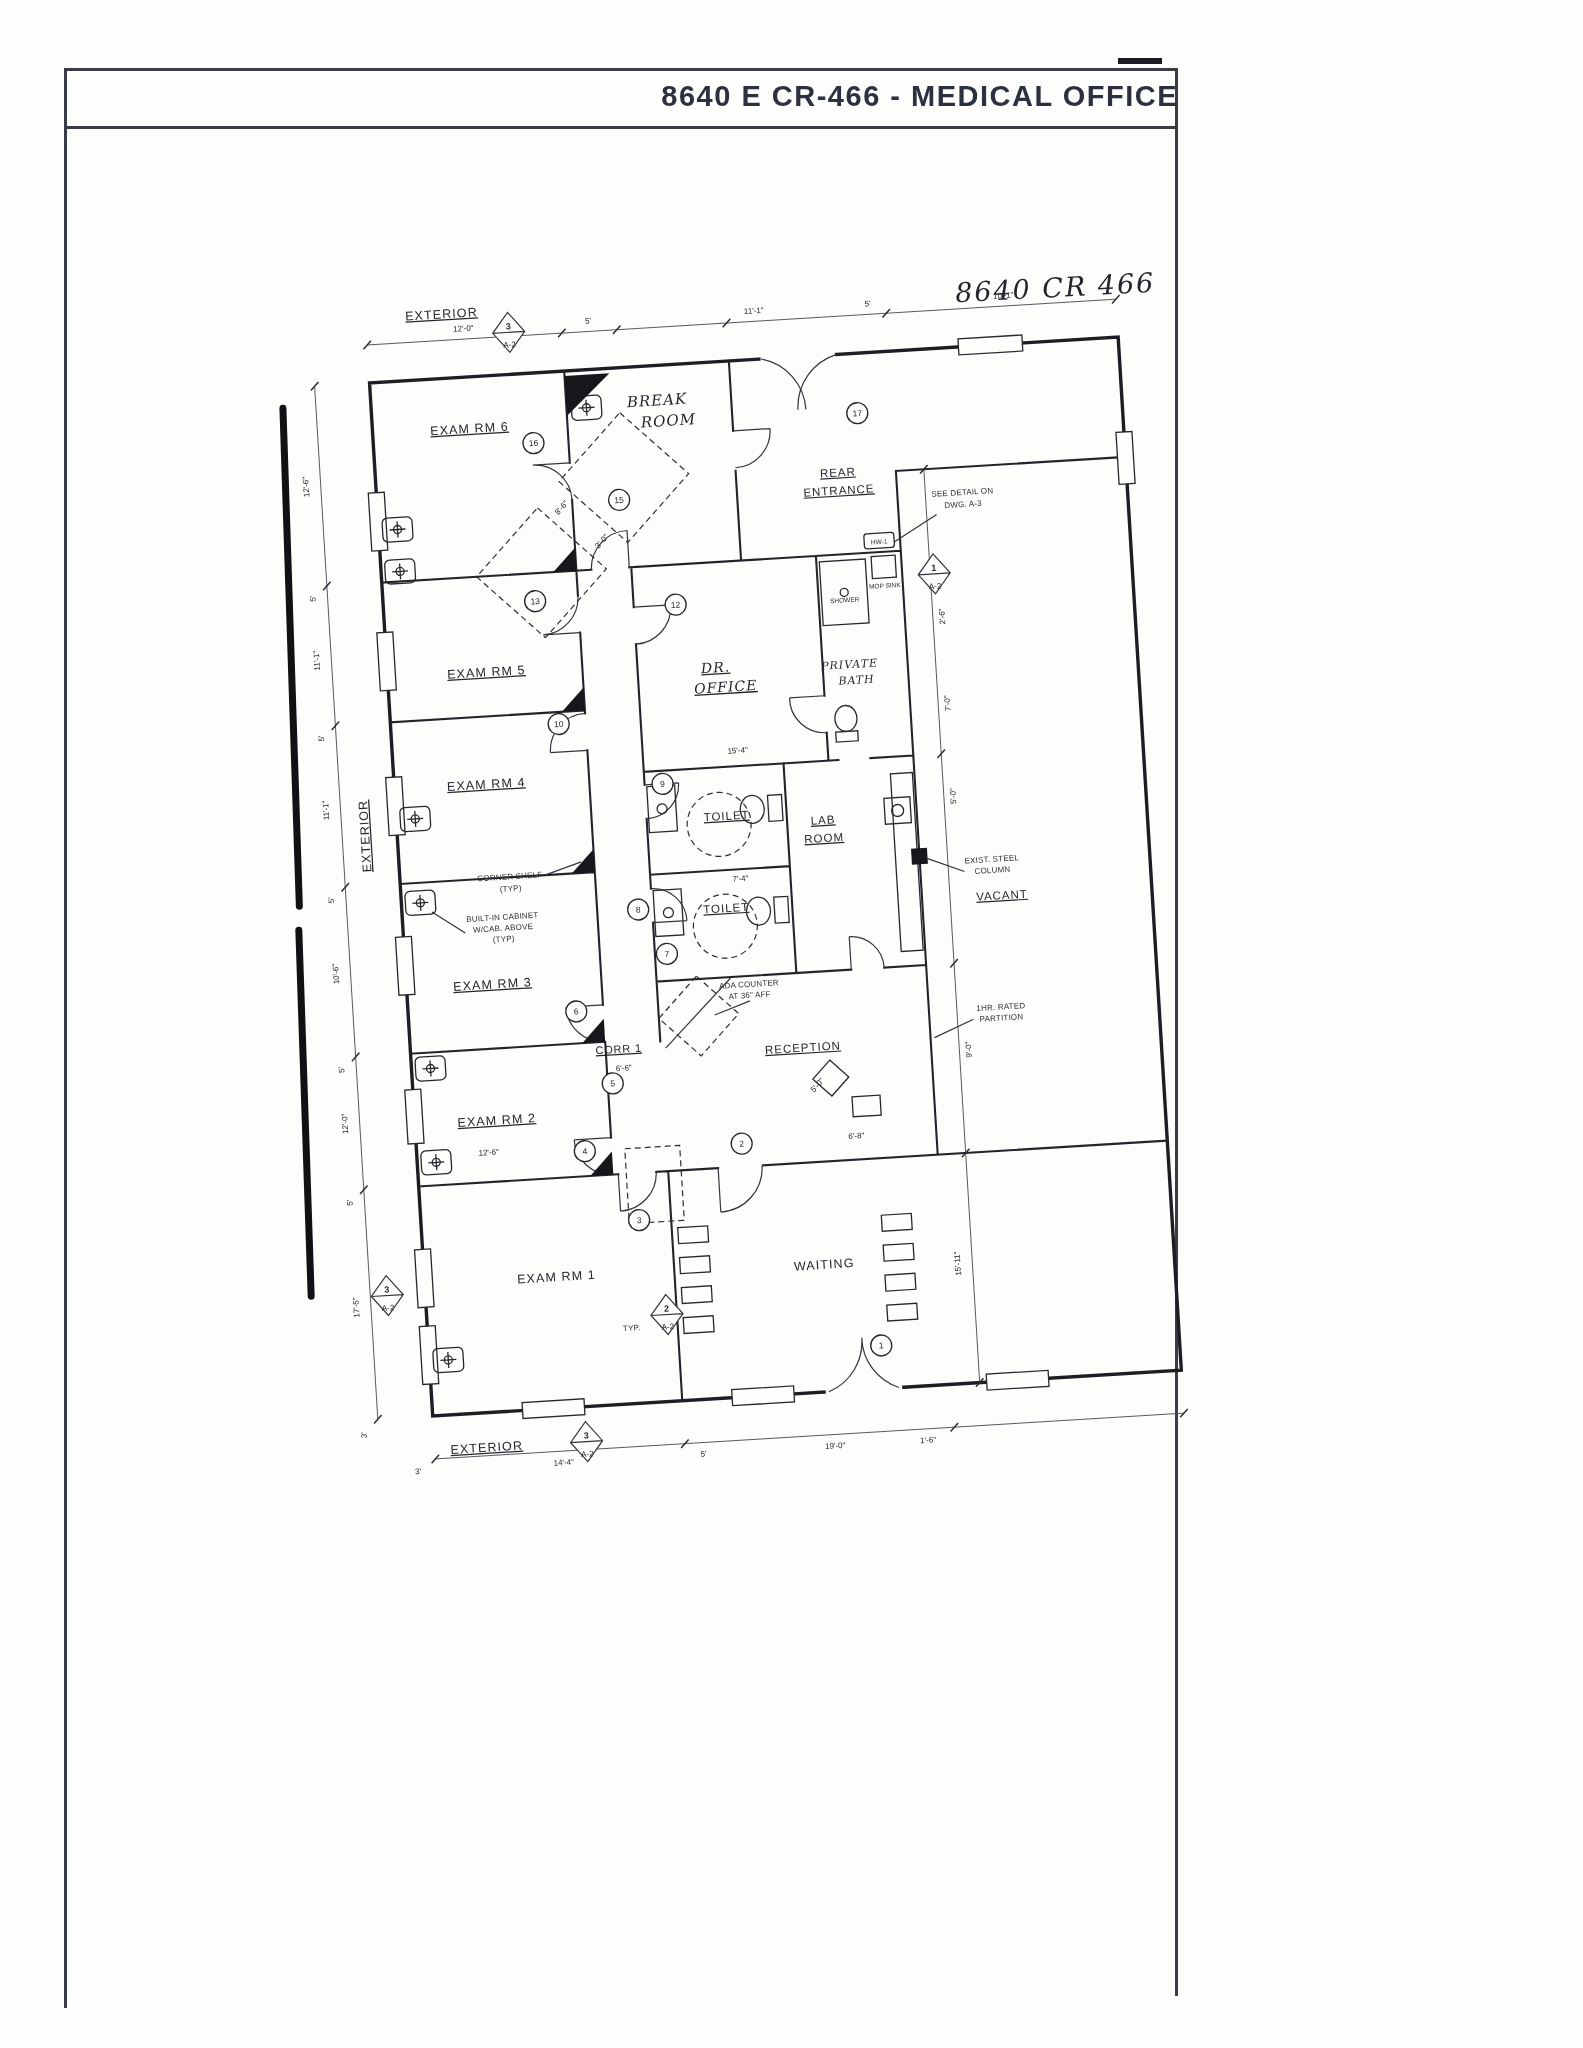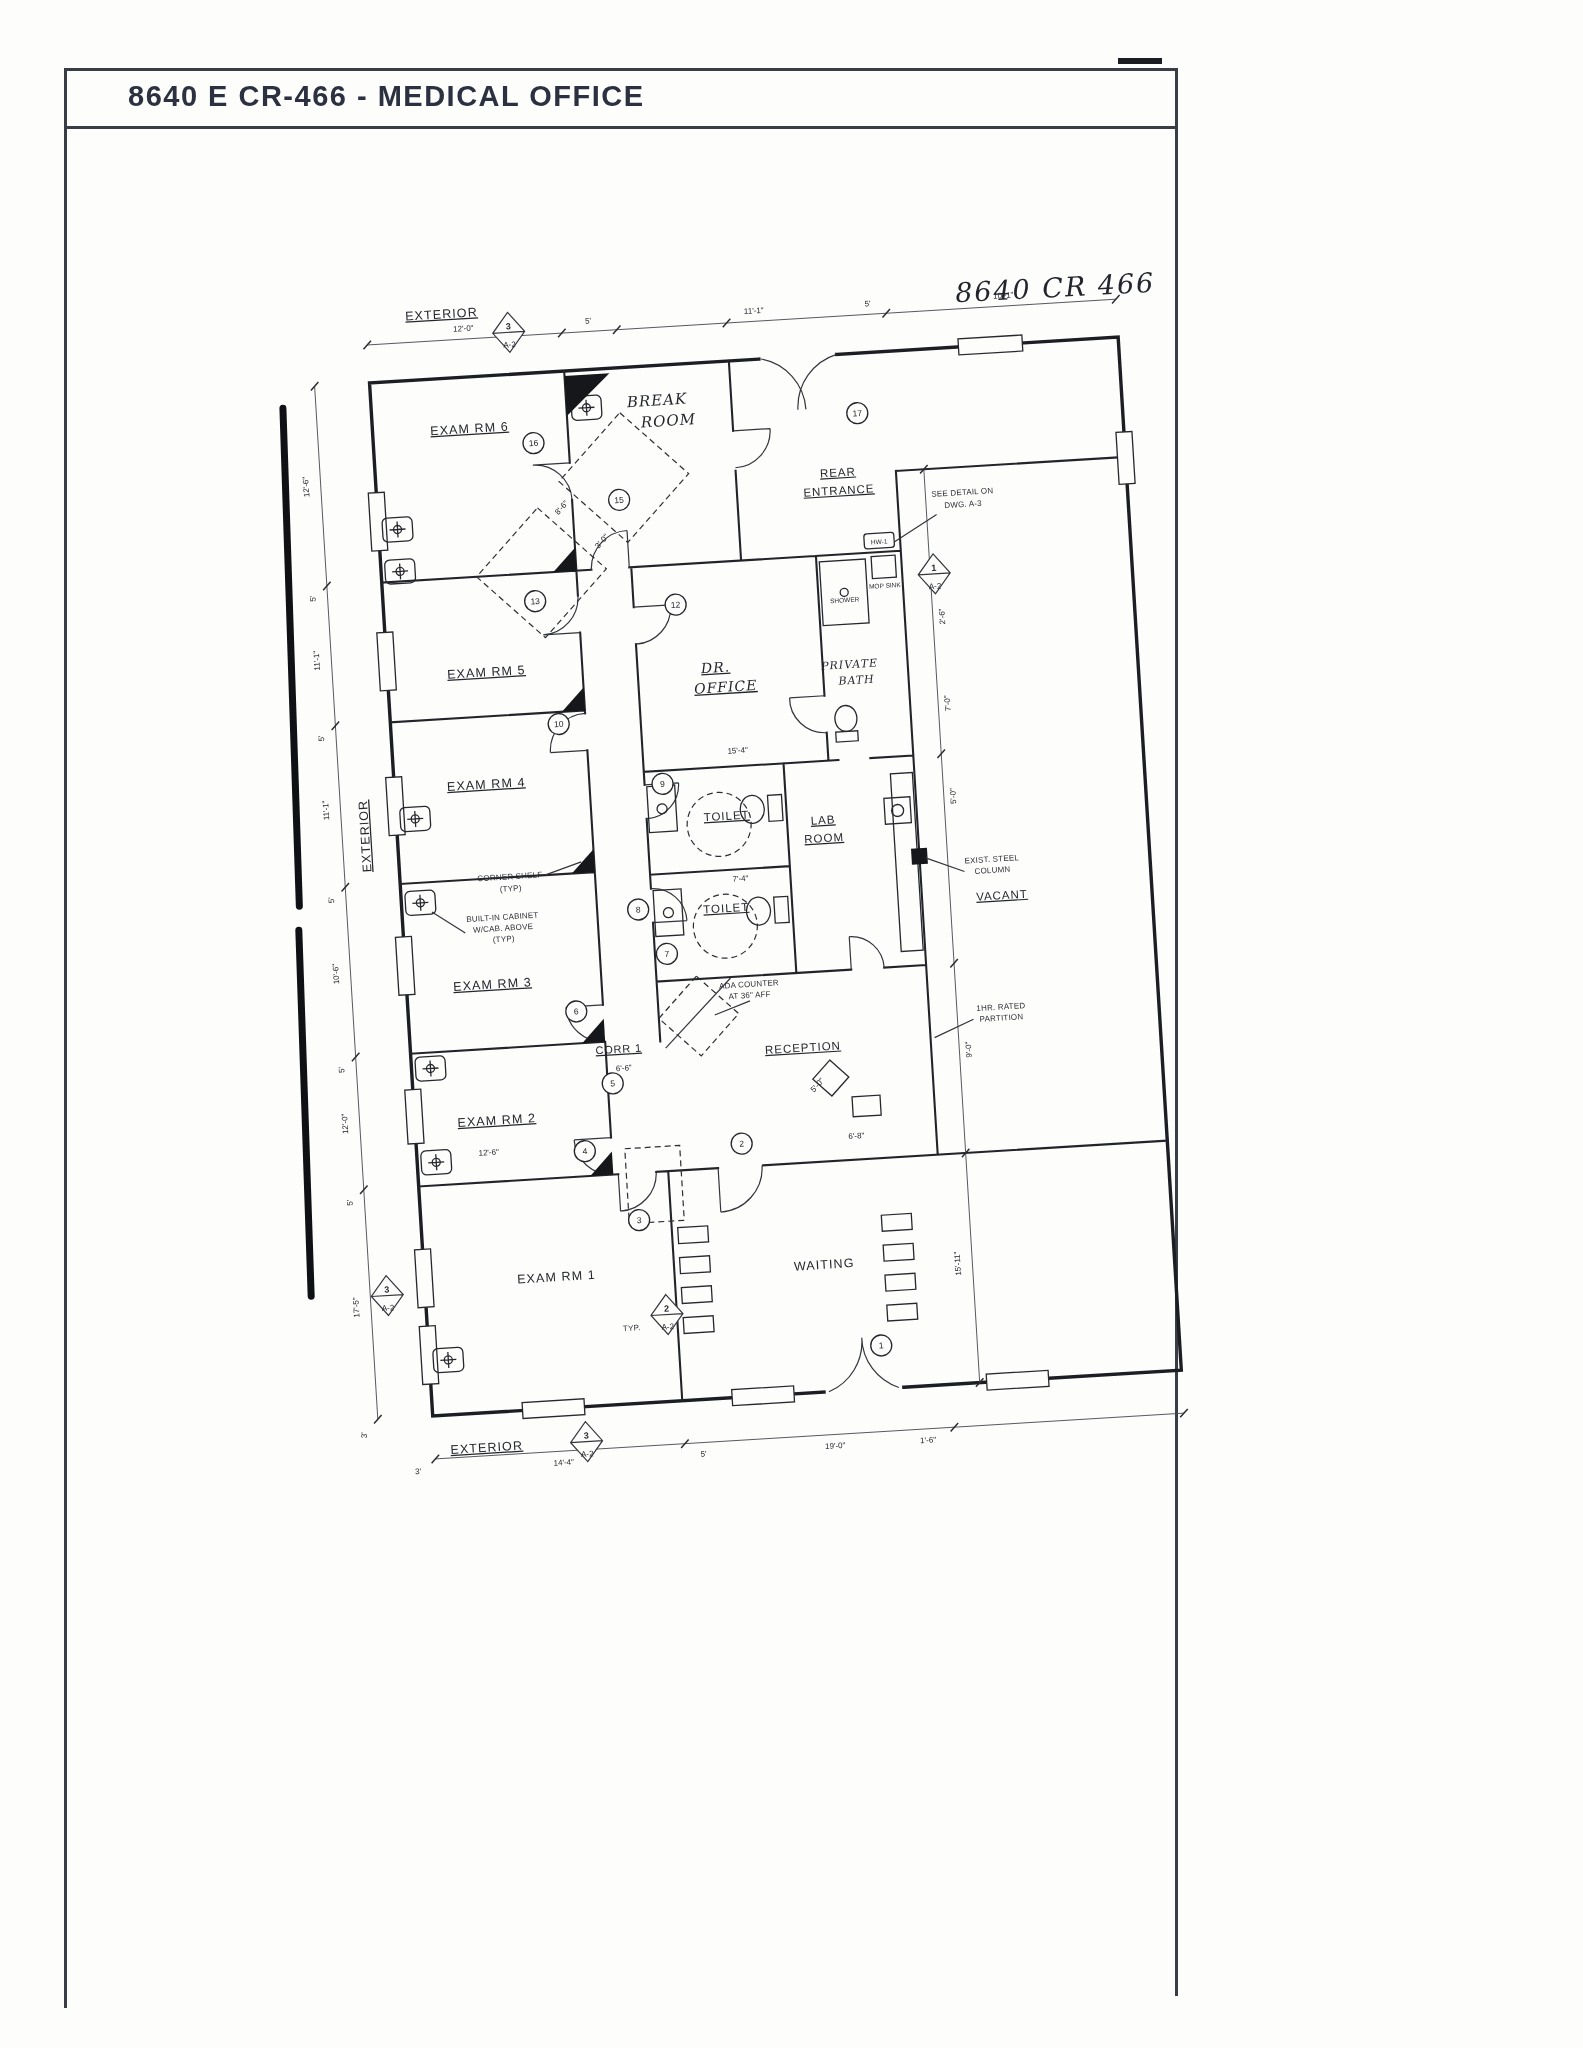--- a/index.html
+++ b/index.html
@@ -1,19 +1,19 @@
 <!DOCTYPE html>
 <html><head>
 <meta charset="utf-8">
 <style>
   html,body{margin:0;padding:0;background:#e8e8e6;}
   #sheet{position:relative;width:1583px;height:2048px;background:#fdfdfb;overflow:hidden;
          font-family:"Liberation Sans",sans-serif;color:#25272e;}
   .rule{position:absolute;background:#3a3d45;}
-  #title-text{position:absolute;left:64px;top:80px;width:1114px;text-align:left;text-indent:64px;
+  #title-text{position:absolute;left:64px;top:80px;width:1114px;text-align:right;text-indent:64px;
               font-size:29px;font-weight:bold;letter-spacing:1.5px;color:#2b3140;
               font-family:"Liberation Sans",sans-serif;}
   #hand-address{position:absolute;left:955px;top:272px;font-family:"DejaVu Serif",serif;
                 font-style:italic;font-size:27px;letter-spacing:2px;color:#23252e;transform:rotate(-3deg);}
   svg{position:absolute;left:0;top:0;}
   svg text{fill:#24262d;font-family:"Liberation Sans",sans-serif;}
   .lbl{font-size:12.5px;letter-spacing:1.1px;}
   .lbl-md{font-size:11.5px;letter-spacing:1px;}
   .lbl-sm{font-size:11px;letter-spacing:.8px;}
   .ul{text-decoration:underline;}

